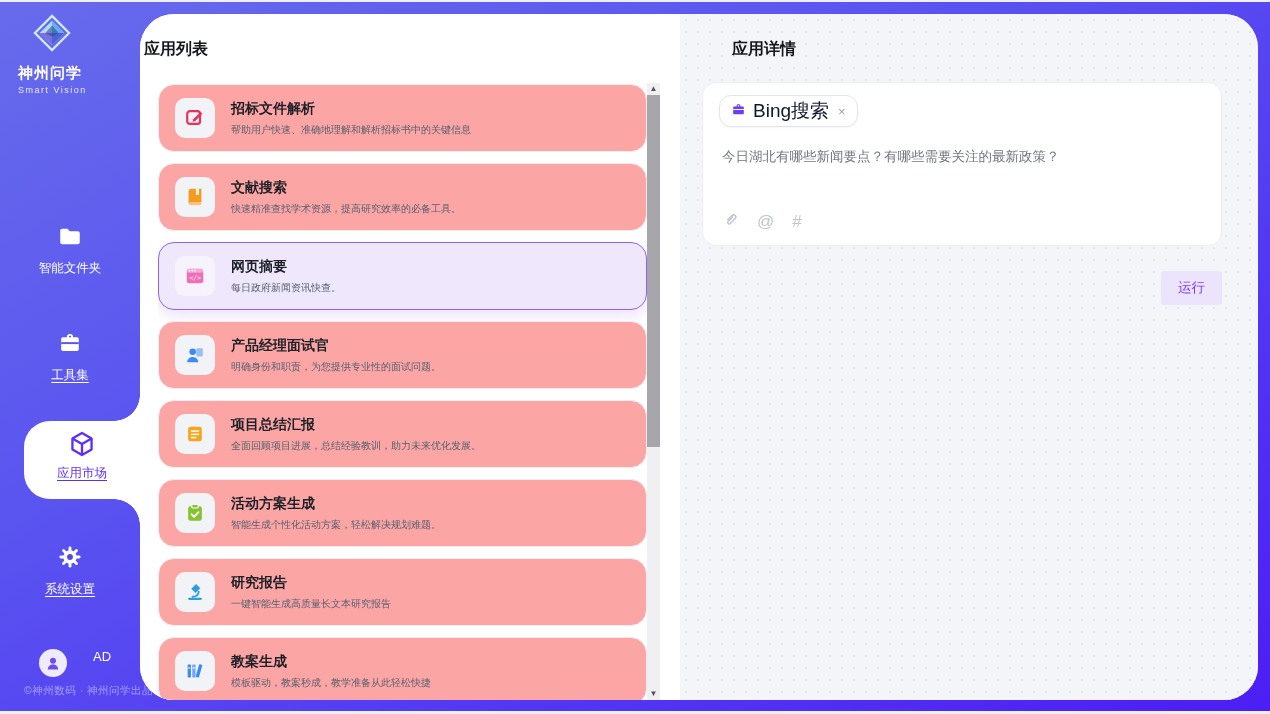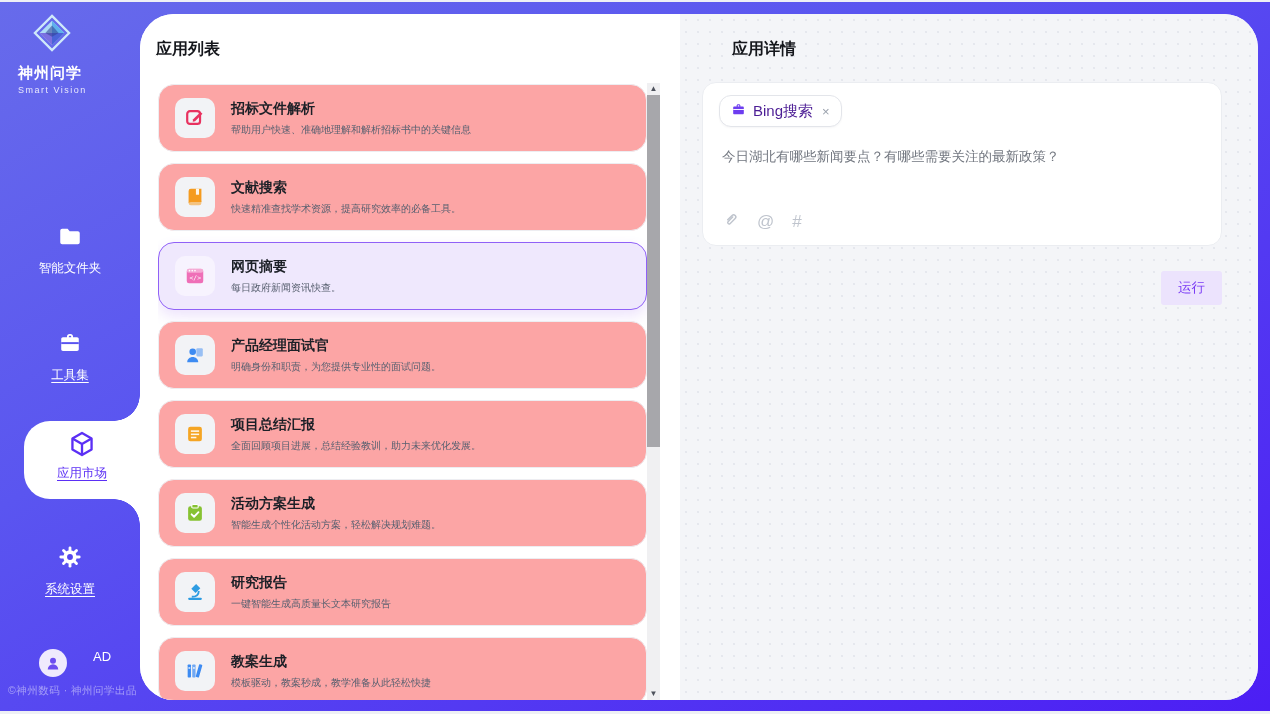--- a/index.html
+++ b/index.html
@@ -29,29 +29,29 @@
   .bubble::after { content:""; position:absolute; right:0; bottom:-26px; width:26px; height:26px;
             background:radial-gradient(circle at 0 100%, transparent 25.5px, #fff 26px); }
   .bubble .lbl { display:block; font-size:12.5px; margin-top:3px; color:#5b2ff5;
             text-decoration:underline; text-underline-offset:3px; }
 
   .user { position:absolute; left:39px; bottom:34px; display:flex; gap:26px; cursor:pointer; }
   .avatar { width:28px; height:28px; border-radius:50%; background:#efeafd; display:flex;
             align-items:center; justify-content:center; }
   .user .uname { color:#fff; font-size:13px; }
 
-  .side-footer { position:absolute; left:8px; bottom:13px; width:132px; color:rgba(255,255,255,.45);
+  .side-footer { position:absolute; left:24px; bottom:13px; width:132px; color:rgba(255,255,255,.45);
             font-size:10.5px; letter-spacing:.5px; }
 
   
   .content { position:absolute; left:140px; top:14px; width:1118px; height:686px; background:#fff;
              border-radius:34px; overflow:hidden; display:flex; z-index:2; }
 
   .list-panel { position:relative; width:540px; height:100%; background:#fff; }
-  .panel-title { position:absolute; left:16px; top:25px; font-size:16px; font-weight:bold; color:#15171c; }
+  .panel-title { position:absolute; left:4px; top:25px; font-size:16px; font-weight:bold; color:#15171c; }
   .detail-panel .panel-title { left:22px;margin-left:30px; }
 
   .cards { position:absolute; left:18px; top:70px; width:489px; height:616px; overflow:hidden; }
   .card { width:489px; height:68px; border:1px solid #ededf1; border-radius:16px; background:#fca5a5;
           margin-bottom:11px; display:flex; align-items:center; padding:0 16px; gap:16px; cursor:pointer; }
   .card--active { background:#efe8fd; border:1.6px solid #9061f7; box-shadow:0 6px 14px rgba(124,58,237,.14); }
   .app-ic { flex:0 0 40px; width:40px; height:40px; border-radius:10px; background:#f2f3f6;
             display:flex; align-items:center; justify-content:center; }
   .card--active .app-ic { background:#f7f3fe; }
   .card-txt { display:flex; flex-direction:column; gap:5px; min-width:0; }
@@ -67,21 +67,21 @@
 
   
   .detail-panel { position:relative; flex:1; height:100%; background:#f4f5f8;
       background-image:radial-gradient(circle, rgba(104,114,144,.10) 1px, transparent 1.2px);
       background-size:12px 12px; }
   .detail-card { position:absolute; left:22px; top:68px; width:520px; height:164px; background:#fff;
       border:1px solid #ebedf1; border-radius:14px; }
   .chip { position:absolute; left:16px; top:12px; display:inline-flex; align-items:center; gap:7px;
       height:32px; padding:0 11px; background:#fff; border:1px solid #e3e5ea; border-radius:12px;
       box-shadow:0 1px 2px rgba(20,20,40,.04); cursor:pointer; }
-  .chip-label { font-size:15px; color:#4c1d95; }
+  .chip-label { font-size:19px; color:#0f172a; }
   .chip-close { font-size:13px; color:#9aa1ac; margin-left:2px; cursor:pointer; }
   .query { position:absolute; left:19px; top:64px; right:19px; font-size:13.5px; color:#71767f;
       line-height:1.5; cursor:text; }
   .attach-row { position:absolute; left:19px; bottom:13px; display:flex; align-items:center; gap:18px;
       color:#bfc4cd; }
   .attach-row .glyph { font-size:17px; line-height:17px; cursor:pointer; }
   .run-row { position:absolute; left:22px; top:257px; width:520px; text-align:right; }
   .run-btn { display:inline-block; background:#ece3fd; color:#7a3bf5; font-size:13.5px;
       padding:8px 17px; border-radius:3px; border:none; cursor:pointer; font-family:inherit; }
 </style>

